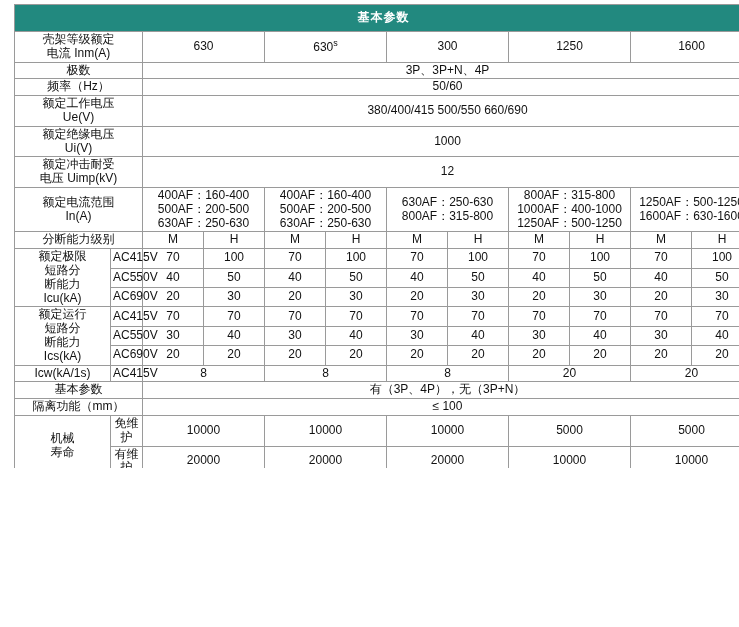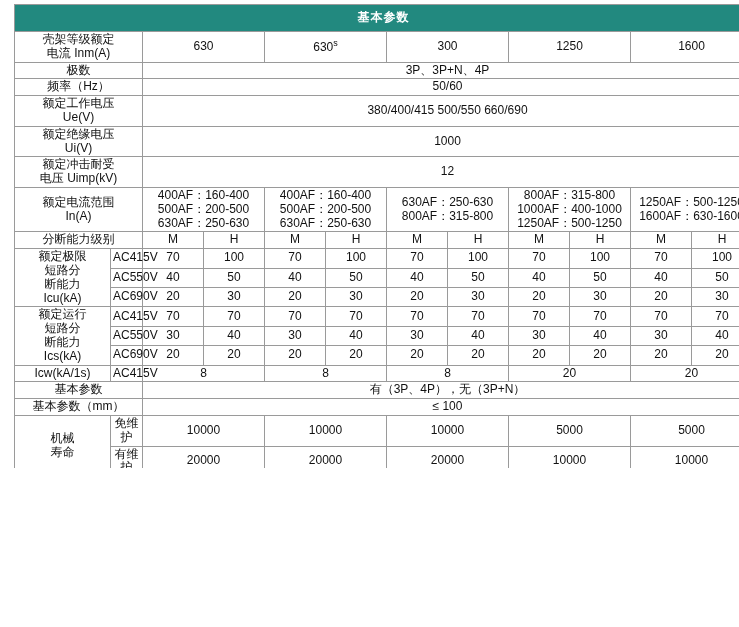--- a/index.html
+++ b/index.html
@@ -188,21 +188,21 @@
     <td colspan="2">20</td>
     <td colspan="2">20</td>
   </tr>
 
   <tr>
     <td class="rowhead" colspan="2">基本参数</td>
     <td colspan="10">有（3P、4P），无（3P+N）</td>
   </tr>
 
   <tr>
-    <td class="rowhead" colspan="2">基本参数（mm）</td>
+    <td class="rowhead" colspan="2">隔离功能（mm）</td>
     <td colspan="10">≤ 100</td>
   </tr>
 
   <tr>
     <td class="rowhead" rowspan="2">机械<br>寿命</td>
     <td class="small">免维护</td>
     <td colspan="2">10000</td>
     <td colspan="2">10000</td>
     <td colspan="2">10000</td>
     <td colspan="2">5000</td>

